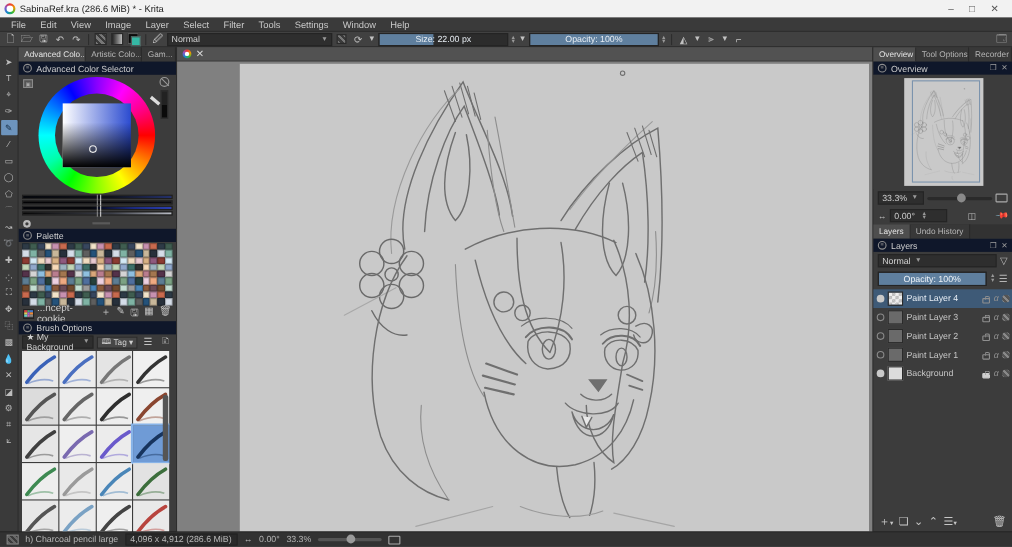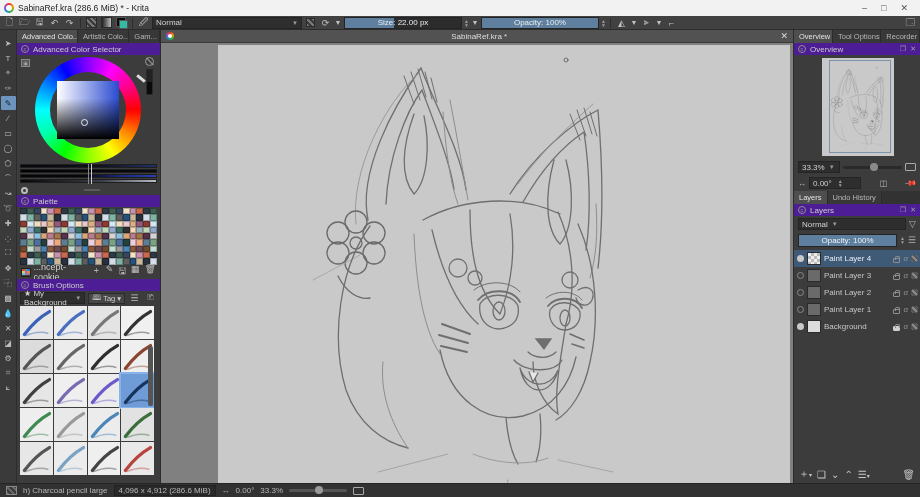--- a/index.html
+++ b/index.html
@@ -45,21 +45,21 @@
   
   .toolbox { width:17px; background:#3a3a3a; border-right:1px solid #2c2c2c; display:flex; flex-direction:column; align-items:center; padding-top:6px; gap:1px; }
   .tool { width:15px; height:14px; display:flex; align-items:center; justify-content:center; font-size:8px; color:#bdbdbd; border-radius:1px; }
   .tool.active { background:#6d94bd; color:#10253a; }
 
   
   .left-dock { width:144px; background:#3c3c3c; border-right:1px solid #2c2c2c; display:flex; flex-direction:column; min-height:0; }
   .dock-tabs { display:flex; height:13px; background:#323232; flex:0 0 auto; }
   .dock-tab { padding:0 5px; font-size:7.5px; color:#b5b5b5; display:flex; align-items:center; background:#383838; border-right:1px solid #2a2a2a; white-space:nowrap; overflow:hidden; }
   .dock-tab.active { background:#4e4e4e; color:#e2e2e2; }
-  .dock-header { height:12px; display:flex; align-items:center; gap:4px; padding:0 4px; font-size:8px; color:#cdcdcd; background:#4c1d95; flex:0 0 auto;}
+  .dock-header { height:12px; display:flex; align-items:center; gap:4px; padding:0 4px; font-size:8px; color:#cdcdcd; background:#0f172a; flex:0 0 auto;}
   .dock-header .hicons{ margin-left:auto; display:flex; gap:4px; color:#9e9e9e; font-size:7px;}
   .burger { width:8px;height:8px;border:1px solid #8e8e8e;border-radius:50%;display:flex;align-items:center;justify-content:center;font-size:5px;color:#8e8e8e;}
 
   
   .acs { position:relative; height:108px; flex:0 0 auto; }
   .acs .mini-sq { position:absolute; left:4px; top:4px; width:9px; height:8px; border:1px solid #8a8a8a; background:#555; font-size:5px; color:#aaa; display:flex;align-items:center;justify-content:center;}
   .acs .nocolor { position:absolute; right:6px; top:2px; width:9px; height:9px; border-radius:50%; border:1px solid #999;}
   .acs .nocolor:before{content:"";position:absolute;left:-1px;top:3px;width:10px;height:1px;background:#999;transform:rotate(45deg);}
   .acs .shade-col { position:absolute; right:7px; top:14px; width:7px; height:26px; background:linear-gradient(#222 0 50%,#0a0a0a 50% 100%); border:1px solid #2a2a2a;}
   .hue-ring { position:absolute; left:18px; top:2px; width:106px; height:106px; border-radius:50%;
@@ -167,20 +167,33 @@
   <div class="titlebar">
     <span class="krita-logo"></span>
     <span class="t-title">SabinaRef.kra (286.6 MiB) * - Krita</span>
     <span class="win-controls">
       <span>–</span>
       <span>□</span>
       <span>✕</span>
     </span>
   </div>
 
+  <div class="menubar">
+      <span class="menu-item">File</span>
+      <span class="menu-item">Edit</span>
+      <span class="menu-item">View</span>
+      <span class="menu-item">Image</span>
+      <span class="menu-item">Layer</span>
+      <span class="menu-item">Select</span>
+      <span class="menu-item">Filter</span>
+      <span class="menu-item">Tools</span>
+      <span class="menu-item">Settings</span>
+      <span class="menu-item">Window</span>
+      <span class="menu-item">Help</span>
+    </div>
 
   <div class="toolbar">
     <span class="tbtn">🗋</span>
     <span class="tbtn">🗁</span>
     <span class="tbtn">🖫</span>
     <span class="tbtn">↶</span>
     <span class="tbtn">↷</span>
     <span class="tsep"></span>
     <span class="tbtn">
         <span class="chk-icon"></span>
@@ -596,21 +609,20 @@
               <path d="M4,26 C10,18 18,10 27,5" stroke="#b8443e" stroke-width="3" fill="none" stroke-linecap="round"></path>
               <path d="M5,27 C12,24 20,23 26,25" stroke="#b8443e" stroke-width="1.4" fill="none" opacity="0.45"></path>
             </svg></div>
           <span class="brush-scroll"></span>
         </div>
     </div>
 
     <div class="canvas-area">
       <div class="sub-title">
         <span class="krita-logo" style="width:8px;height:8px"></span>
-        <span class="st-text">SabinaRef.kra *</span>
         <span class="close-x">✕</span>
       </div>
       <div class="canvas-surround">
         <div class="paper">
           <svg id="sketch" viewBox="0 0 572 424" preserveAspectRatio="xMidYMid meet">
             <g fill="none" stroke="#6f6f6f" stroke-width="1.3" stroke-linecap="round">
 
               <path d="M150,168 C140,120 175,55 203,16 C218,55 243,100 248,138"></path>
               <path d="M138,172 C132,118 168,50 200,22" stroke="#9a9a9a" stroke-width="1"></path>
               <path d="M168,152 C170,105 188,60 204,38 C216,70 232,110 236,137"></path>

